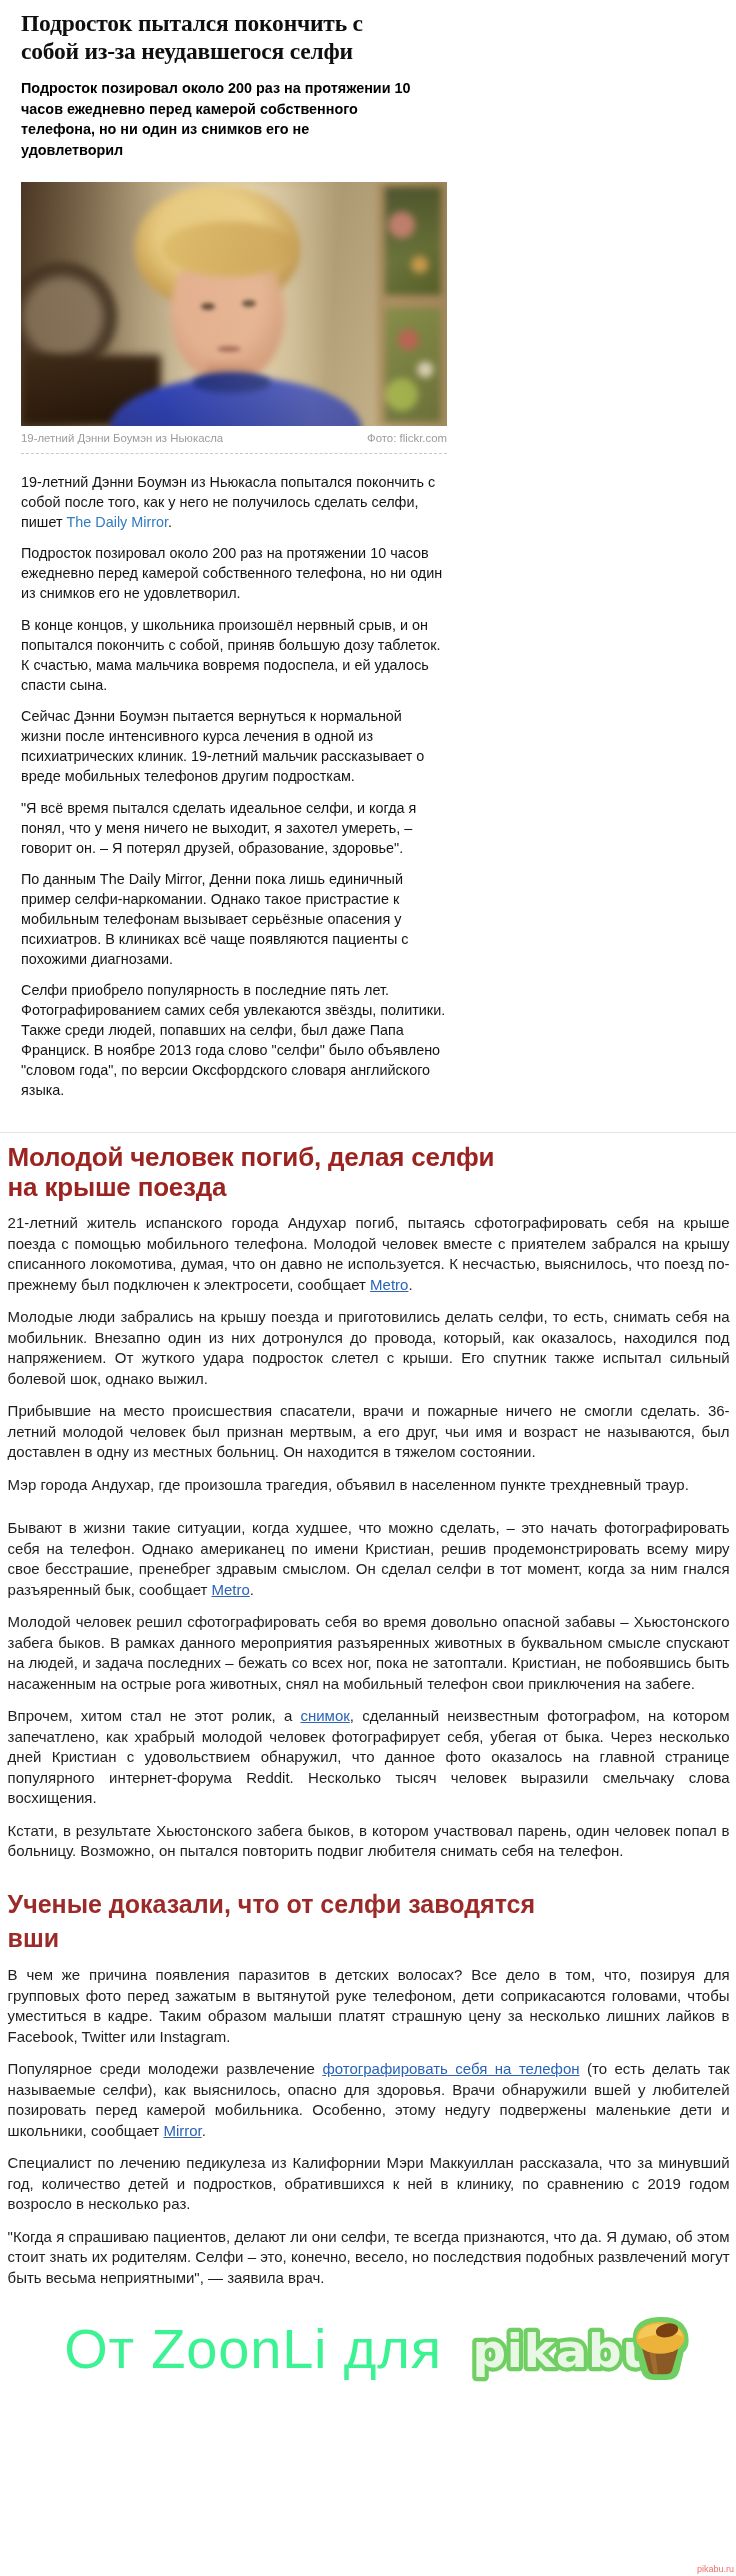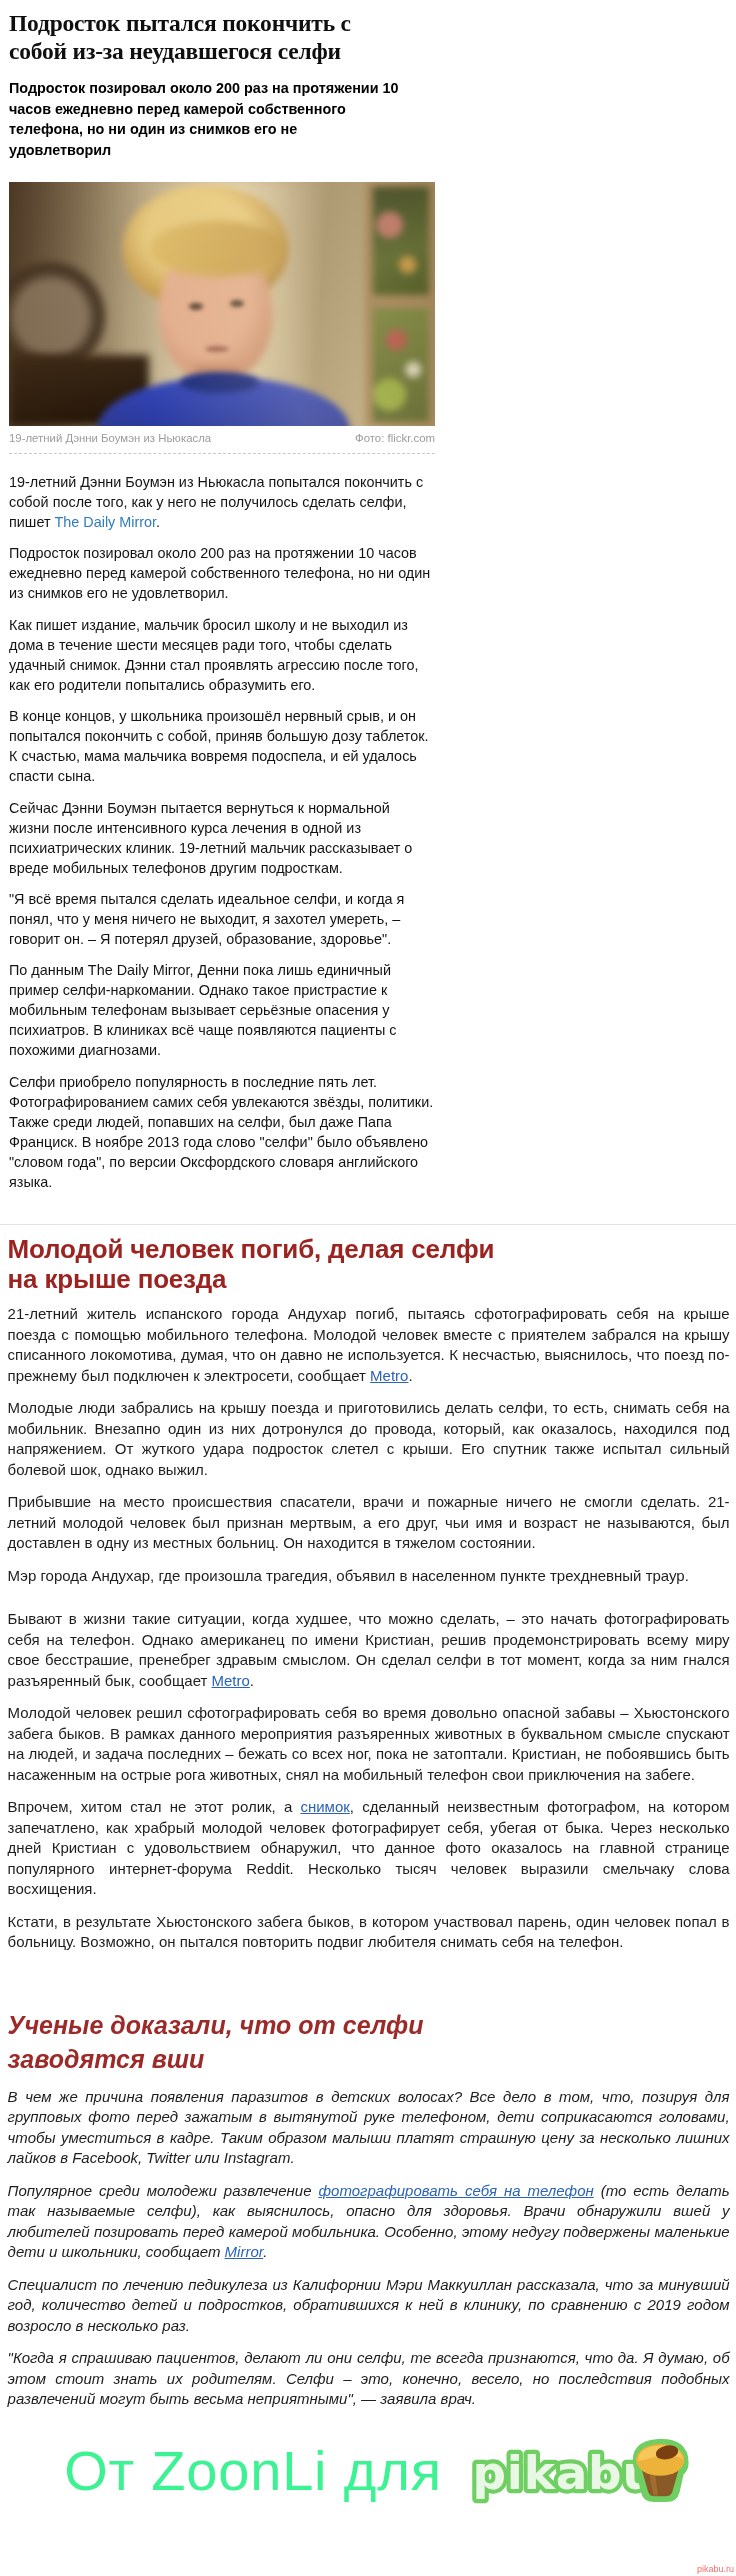--- a/index.html
+++ b/index.html
@@ -1,18 +1,18 @@
 <!DOCTYPE html>
 <html style="font-size:12px"><head>
 <meta charset="utf-8">
 <style>
   html,body{margin:0;padding:0;background:#fff;}
   .page{position:relative;width:737px;height:2576px;overflow:hidden;background:#fff;
         font-family:"Liberation Sans",sans-serif;color:#1a1a1a;}
-  .col1{width:426px;margin-left:9px;}
+  .col1{width:426px;margin-left:21px;}
   .h1{font-family:"Liberation Serif",serif;font-weight:bold;font-size:23.5px;line-height:28px;
       color:#0f0f0f;padding-top:9px;width:379px;letter-spacing:-0.2px;}
   .lede{font-weight:bold;font-size:14.4px;line-height:20.5px;margin-top:13px;width:394px;color:#000;}
   
   .photo{position:relative;margin-top:22px;width:426px;height:244px;overflow:hidden;
          background:linear-gradient(95deg,#4a3826 0%,#7a674c 14%,#b3a07d 30%,#cdbc9a 46%,
                     #c4b28e 58%,#ab9872 72%,#c0ad87 84%,#a18d66 100%);}
   .photo div{position:absolute;}
   .ph-wall{left:129px;top:0;width:182px;height:244px;filter:blur(6px);
            background:linear-gradient(to right,rgba(240,226,190,0),rgba(240,226,190,.6),rgba(240,226,190,0));}
@@ -53,21 +53,21 @@
   .dashed{border:none;border-top:1.5px dashed #c9c9c9;margin:6.8px 0 0 0;width:426px;}
   
   .s1 p{font-size:14.4px;line-height:20px;margin:11.4px 0 0 0;width:425px;color:#141414;}
   .s1 p:first-of-type{margin-top:18px;}
   .s1 a{color:#2f7cc0;text-decoration:none;}
   
   .divider1{border:none;border-top:0.8px solid #e2e2e2;margin:32px 0 0 0;width:737px;}
   .sx{margin-left:7.6px;width:722px;}
   .s2{margin-top:9px;}
   .s3{margin-top:23px;}
-  .s4{margin-top:55px;font-style:italic;}
+  .s4{margin-top:25px;}
   .red-h{font-weight:bold;color:#9b2421;font-size:26px;line-height:30px;width:516px;letter-spacing:-0.2px;}
   .red-h2{font-weight:bold;color:#a23734;font-size:25px;line-height:29px;width:485px;}
   .red-h3{font-weight:bold;color:#9c2a28;font-size:25px;line-height:34px;width:546px;}
   .sx p{font-size:15px;line-height:20.5px;text-align:justify;margin:12px 0 0 0;color:#1e1e1e;}
   .sx p:first-of-type{margin-top:10.6px;}
   .sx a{color:#2a63b8;text-decoration:underline;}
   
   .footer{margin-top:21px;display:flex;align-items:center;justify-content:center;gap:26px;height:79px;padding-left:16px;}
   .zoonli{font-size:56px;line-height:79px;color:#3df292;letter-spacing:0.8px;font-weight:400;}
   .pikabu-logo{width:221px;height:79px;}
@@ -102,35 +102,34 @@
     </div>
 
     <div class="caption-row">
       <span>19-летний Дэнни Боумэн из Ньюкасла</span>
       <span class="credit">Фото: flickr.com</span>
     </div>
     <hr class="dashed">
 
     <p><span>19-летний Дэнни Боумэн из Ньюкасла попытался покончить с собой после того, как у него не получилось сделать селфи, пишет </span><a href="#">The Daily Mirror</a><span>.</span></p>
     <p>Подросток позировал около 200 раз на протяжении 10 часов ежедневно перед камерой собственного телефона, но ни один из снимков его не удовлетворил.</p>
-    <p>Как пишет издание, мальчик бросил школу и не выходил из дома в течение шести месяцев ради того, чтобы сделать удачный снимок. Дэнни стал проявлять агрессию после того, как его родители попытались образумить его.</p>
     <p>В конце концов, у школьника произошёл нервный срыв, и он попытался покончить с собой, приняв большую дозу таблеток. К счастью, мама мальчика вовремя подоспела, и ей удалось спасти сына.</p>
     <p>Сейчас Дэнни Боумэн пытается вернуться к нормальной жизни после интенсивного курса лечения в одной из психиатрических клиник. 19-летний мальчик рассказывает о вреде мобильных телефонов другим подросткам.</p>
     <p>"Я всё время пытался сделать идеальное селфи, и когда я понял, что у меня ничего не выходит, я захотел умереть, – говорит он. – Я потерял друзей, образование, здоровье".</p>
     <p>По данным The Daily Mirror, Денни пока лишь единичный пример селфи-наркомании. Однако такое пристрастие к мобильным телефонам вызывает серьёзные опасения у психиатров. В клиниках всё чаще появляются пациенты с похожими диагнозами.</p>
     <p>Селфи приобрело популярность в последние пять лет. Фотографированием самих себя увлекаются звёзды, политики. Также среди людей, попавших на селфи, был даже Папа Франциск. В ноябре 2013 года слово "селфи" было объявлено "словом года", по версии Оксфордского словаря английского языка.</p>
   </div>
 
   <hr class="divider1">
 
   <div class="sx s2">
     <div class="red-h">Молодой человек погиб, делая селфи на крыше поезда</div>
     <p><span>21-летний житель испанского города Андухар погиб, пытаясь сфотографировать себя на крыше поезда с помощью мобильного телефона. Молодой человек вместе с приятелем забрался на крышу списанного локомотива, думая, что он давно не используется. К несчастью, выяснилось, что поезд по-прежнему был подключен к электросети, сообщает </span><a href="#">Metro</a><span>.</span></p>
     <p>Молодые люди забрались на крышу поезда и приготовились делать селфи, то есть, снимать себя на мобильник. Внезапно один из них дотронулся до провода, который, как оказалось, находился под напряжением. От жуткого удара подросток слетел с крыши. Его спутник также испытал сильный болевой шок, однако выжил.</p>
-    <p>Прибывшие на место происшествия спасатели, врачи и пожарные ничего не смогли сделать. 21-летний молодой человек был признан мертвым, а его друг, чьи имя и возраст не называются, был доставлен в одну из местных больниц. Он находится в тяжелом состоянии.</p>
+    <p>Прибывшие на место происшествия спасатели, врачи и пожарные ничего не смогли сделать. 36-летний молодой человек был признан мертвым, а его друг, чьи имя и возраст не называются, был доставлен в одну из местных больниц. Он находится в тяжелом состоянии.</p>
     <p>Мэр города Андухар, где произошла трагедия, объявил в населенном пункте трехдневный траур.</p>
   </div>
 
   <div class="sx s3">
     <p><span>Бывают в жизни такие ситуации, когда худшее, что можно сделать, – это начать фотографировать себя на телефон. Однако американец по имени Кристиан, решив продемонстрировать всему миру свое бесстрашие, пренебрег здравым смыслом. Он сделал селфи в тот момент, когда за ним гнался разъяренный бык, сообщает </span><a href="#">Metro</a><span>.</span></p>
     <p>Молодой человек решил сфотографировать себя во время довольно опасной забавы – Хьюстонского забега быков. В рамках данного мероприятия разъяренных животных в буквальном смысле спускают на людей, и задача последних – бежать со всех ног, пока не затоптали. Кристиан, не побоявшись быть насаженным на острые рога животных, снял на мобильный телефон свои приключения на забеге.</p>
     <p><span>Впрочем, хитом стал не этот ролик, а </span><a href="#">снимок</a><span>, сделанный неизвестным фотографом, на котором запечатлено, как храбрый молодой человек фотографирует себя, убегая от быка. Через несколько дней Кристиан с удовольствием обнаружил, что данное фото оказалось на главной странице популярного интернет-форума Reddit. Несколько тысяч человек выразили смельчаку слова восхищения.</span></p>
     <p>Кстати, в результате Хьюстонского забега быков, в котором участвовал парень, один человек попал в больницу. Возможно, он пытался повторить подвиг любителя снимать себя на телефон.</p>
   </div>
 

